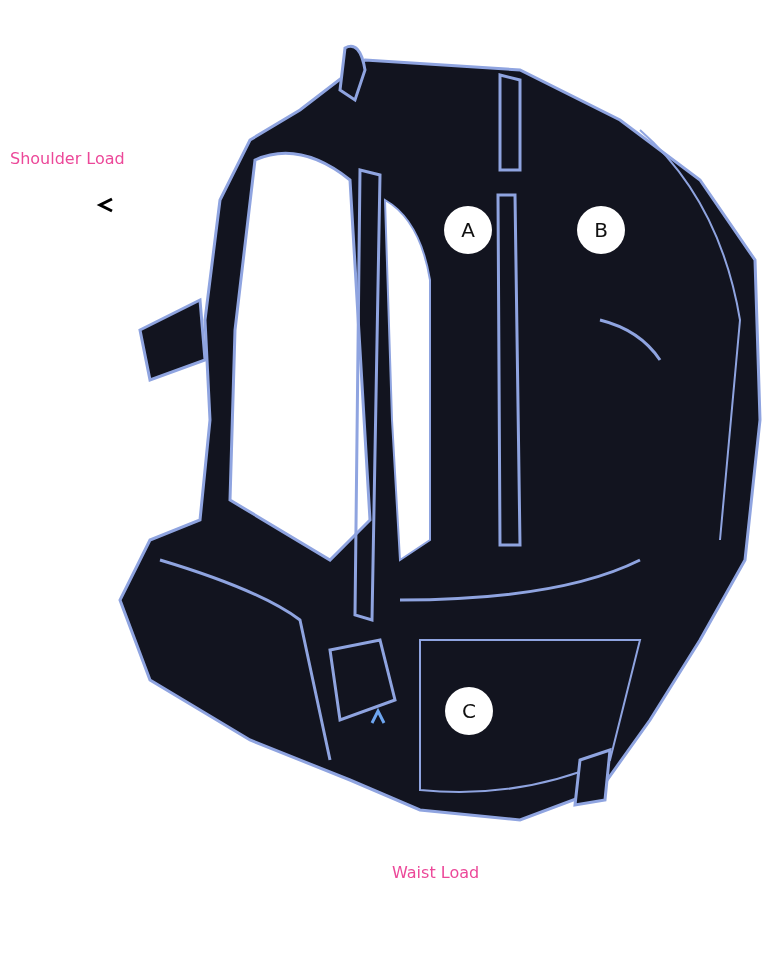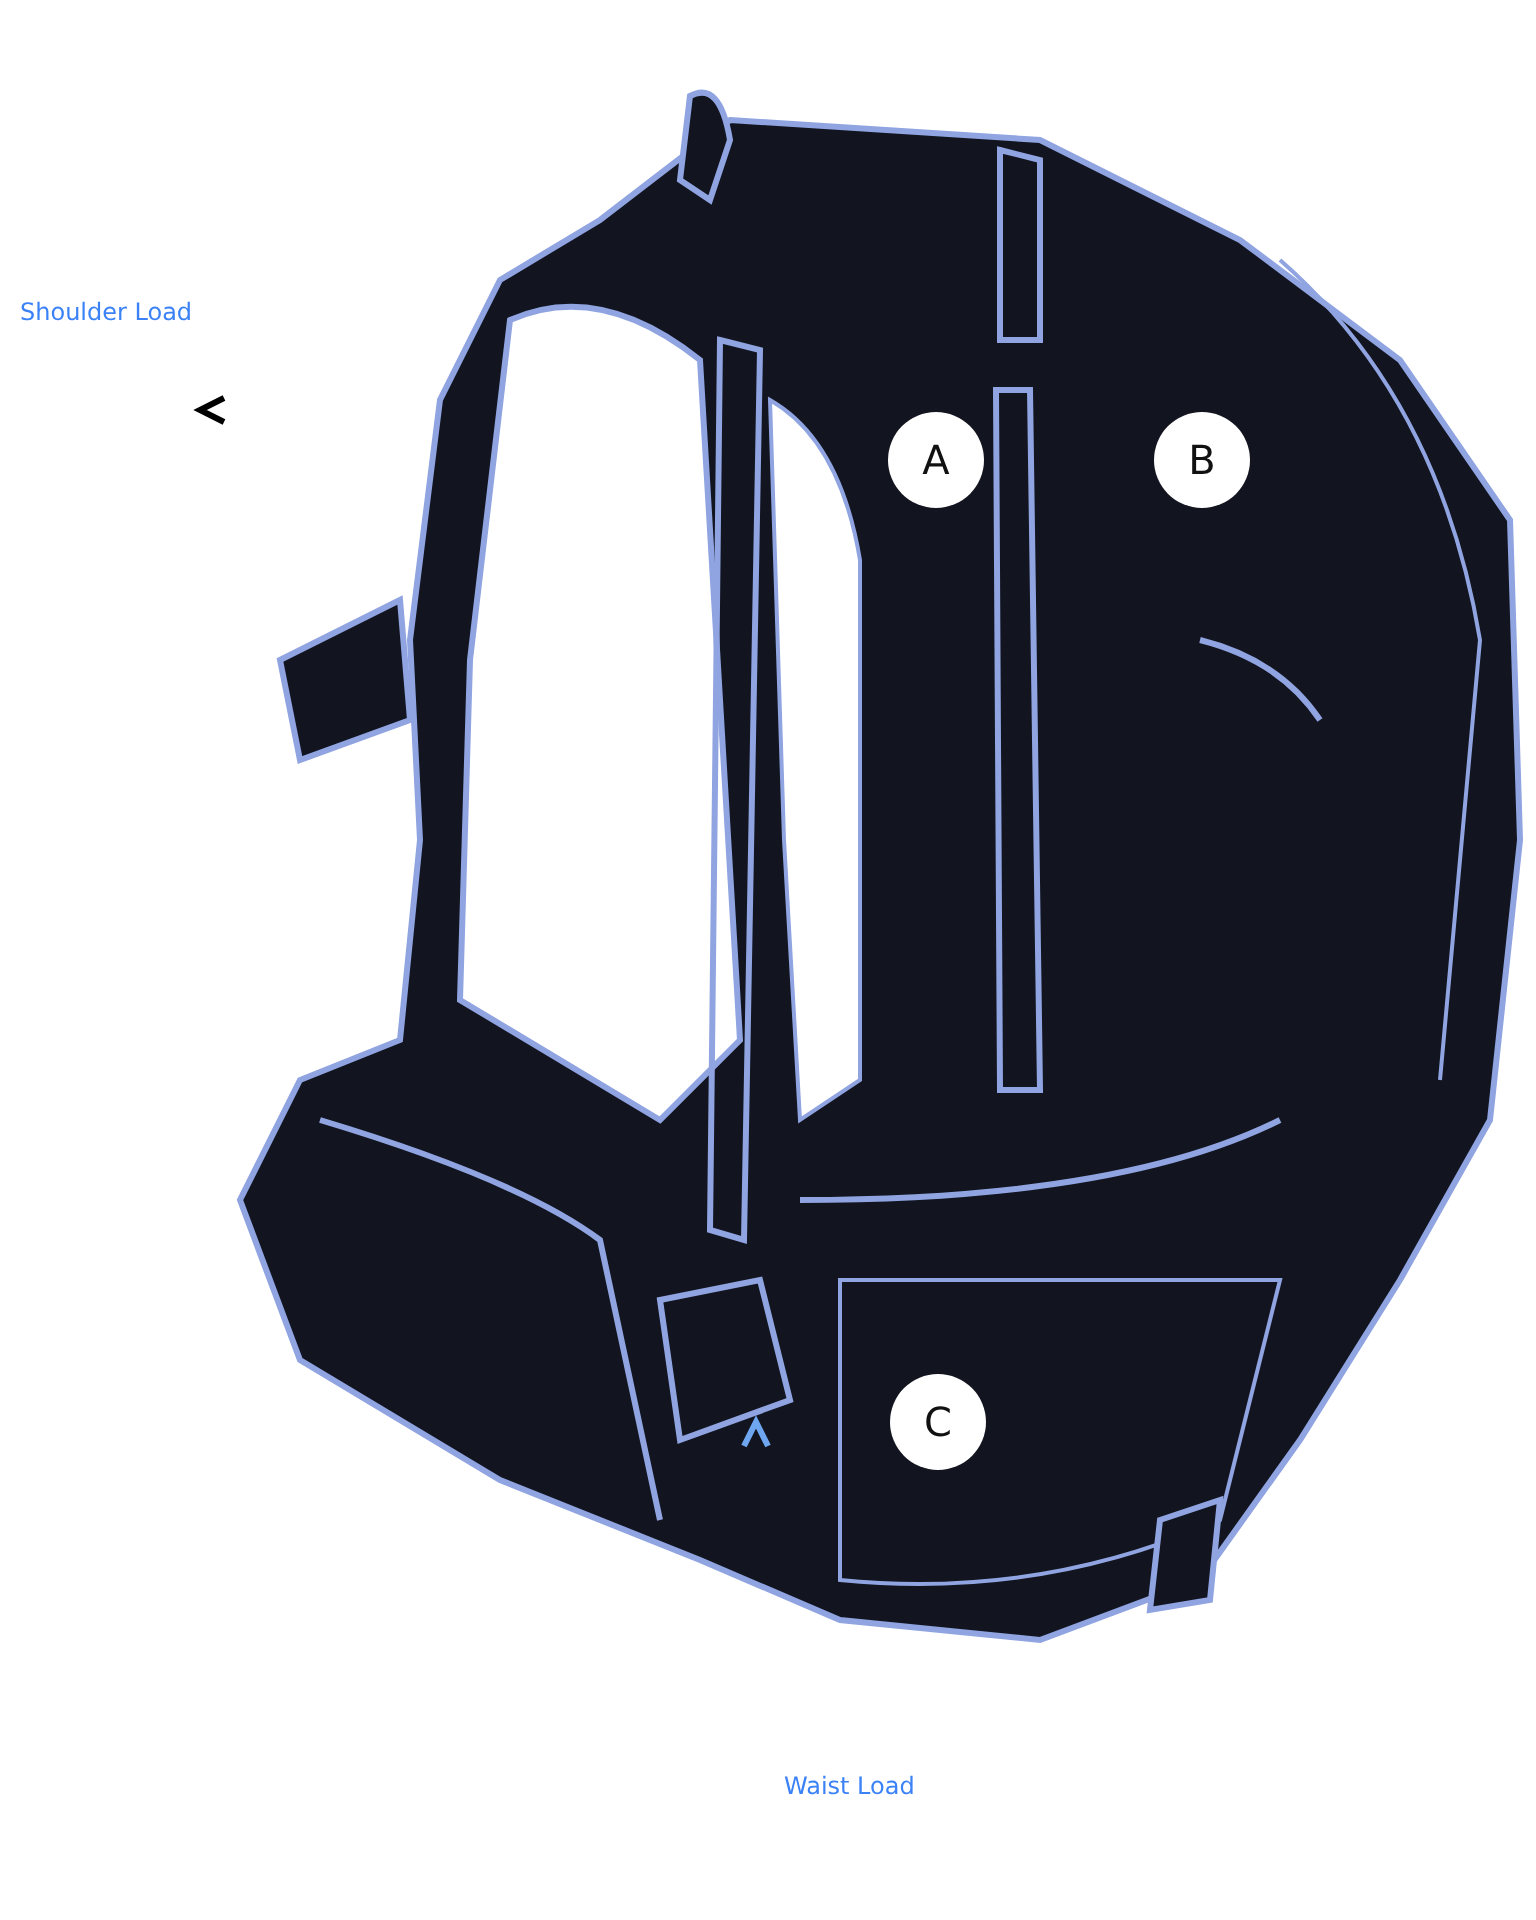--- a/index.html
+++ b/index.html
@@ -1,18 +1,18 @@
 <!DOCTYPE html>
 <html><head>
 <meta charset="utf-8">
 <style>
   html, body { margin:0; padding:0; background:#ffffff; }
   body { width:768px; height:960px; position:relative; overflow:hidden; font-family:"DejaVu Sans", sans-serif; }
   .pack { position:absolute; left:0; top:0; width:768px; height:960px; }
-  .label { position:absolute; font-size:12px; color:#3b82f6; }
+  .label { position:absolute; font-size:16px; color:#ec4899; }
   .marker { position:absolute; width:48px; height:48px; border-radius:50%; background:#ffffff; color:#111; font-size:20px; display:flex; align-items:center; justify-content:center; }
 </style>
 </head>
 <body>
 
 <svg class="pack" viewBox="0 0 768 960" xmlns="http://www.w3.org/2000/svg">
   <defs>
     <linearGradient id="shoulderGrad" x1="1" y1="0" x2="0" y2="0">
       <stop offset="0" stop-color="#6ea6f0"></stop>
       <stop offset="0.45" stop-color="#6ea6f0"></stop>
@@ -46,17 +46,17 @@
   <path d="M580,760 L610,750 L605,800 L575,805 Z" fill="#12141f" stroke="#8fa4e0" stroke-width="3"></path>
 
   <line x1="345" y1="205" x2="104" y2="205" stroke="url(#shoulderGrad)" stroke-width="3"></line>
   <polyline points="112,199 100,205 112,211" fill="none" stroke="#000" stroke-width="3"></polyline>
 
   <line x1="378" y1="715" x2="378" y2="908" stroke="url(#waistGrad)" stroke-width="3"></line>
   <polyline points="372,723 378,711 384,723" fill="none" stroke="#6ea6f0" stroke-width="3"></polyline>
 </svg>
 
 <div class="label" style="left:10px;top:149px;">Shoulder Load</div>
-<div class="label" style="left:392px;top:863px;margin-top:23px;">Waist Load</div>
+<div class="label" style="left:392px;top:863px;">Waist Load</div>
 
 <div class="marker" style="left:444px;top:206px;">A</div>
 <div class="marker" style="left:577px;top:206px;">B</div>
 <div class="marker" style="left:445px;top:687px;">C</div>
 
 </body></html>

